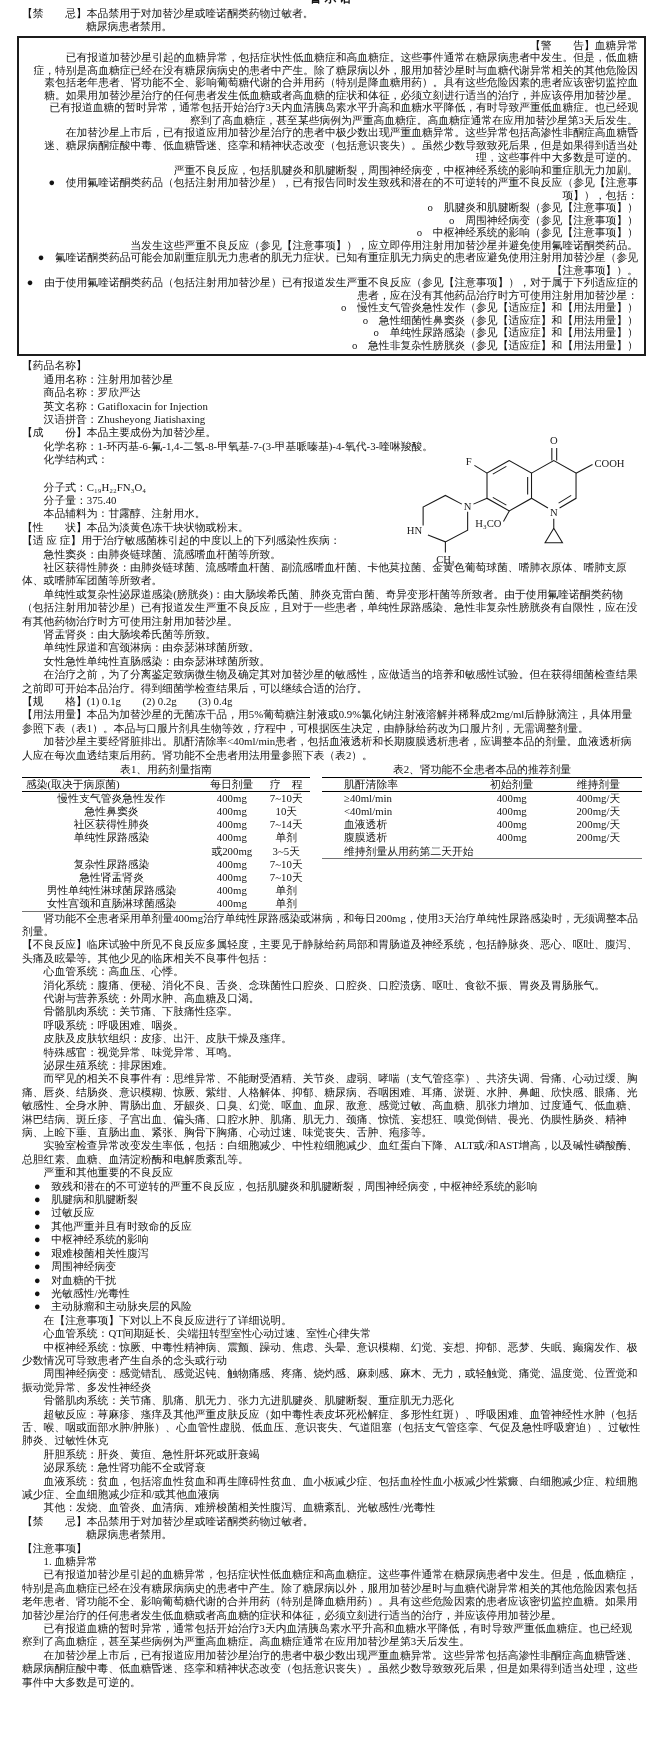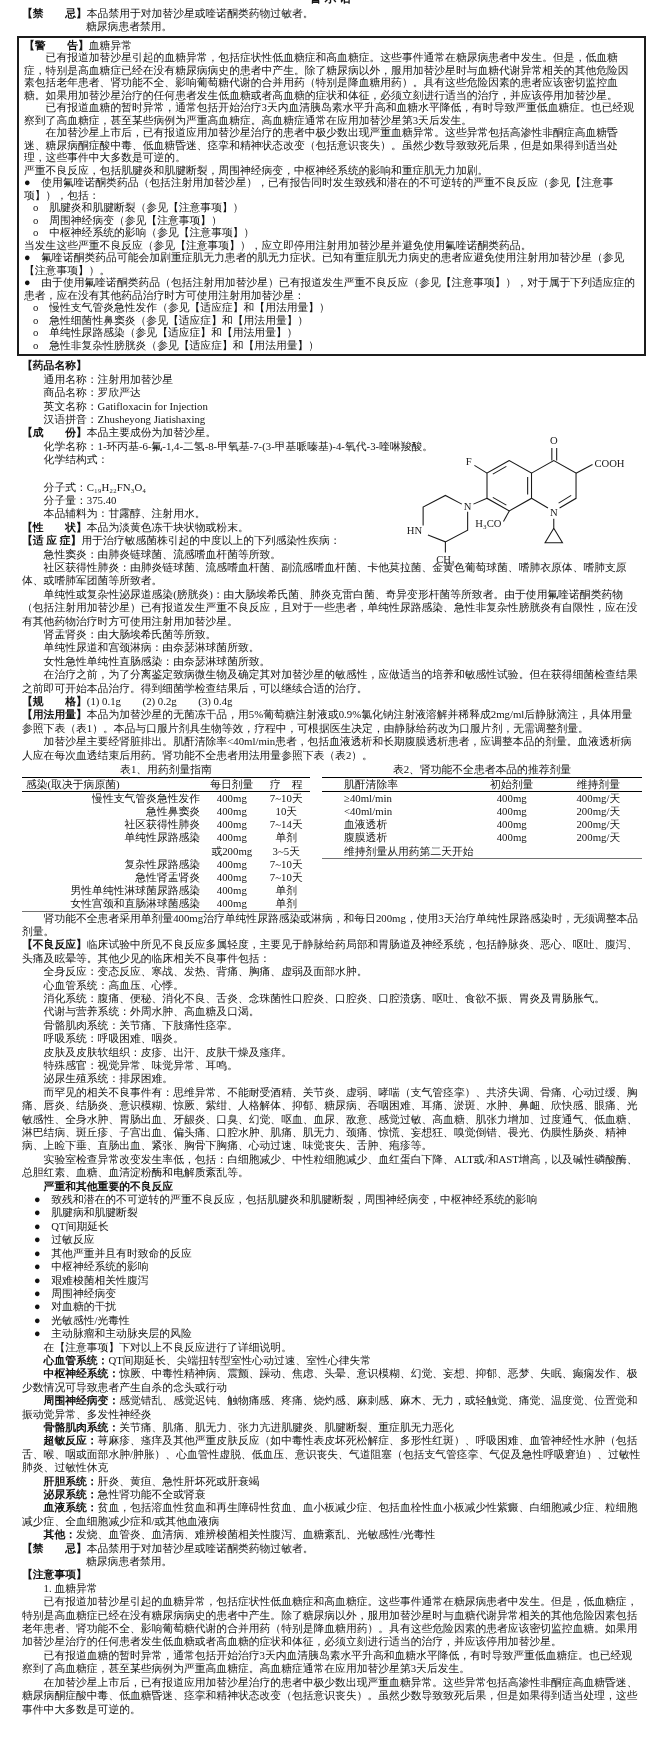--- a/index.html
+++ b/index.html
@@ -3,40 +3,40 @@
 <meta charset="utf-8">
 <style>
   html,body{margin:0;padding:0;background:#fff;}
   body{width:660px;color:#141414;font-family:"Liberation Serif","DejaVu Serif",serif;
        font-size:10.8px;line-height:13.4px;}
   .page{width:660px;min-height:1752px;box-sizing:border-box;padding:0 18px 4px 22px;
         background:#fff;position:relative;}
   .banner-clip{height:7px;overflow:hidden;text-align:center;}
   .banner{margin-top:-8px;font-weight:bold;font-size:12px;letter-spacing:3px;}
   p{margin:0;}
-  .lbl{font-weight:bold;}
+  .lbl{font-weight:normal;}
   .para{text-indent:2em;}
   .ind64{padding-left:64px;}
   .warnbox{border:2px solid #1c1c1c;margin:2px -4px 3px -5px;padding:1px 6px 3px 5px;
-           line-height:12.5px;}
+           line-height:12.5px;text-align:right;}
   .warnbox .s-para{text-indent:2em;}
   .warnbox .s-circ{padding-left:9px;}
   .sec-chem{position:relative;}
   .chem{position:absolute;right:2px;top:-8px;width:276px;height:150px;}
   .gap{height:14px;}
   .tables{display:flex;align-items:flex-start;margin-top:1px;}
   .tcol1{width:288px;}
   .tcol2{flex:1;padding-left:12px;}
   .ttitle{text-align:center;}
   table{width:100%;border-collapse:collapse;border-top:1px solid #000;
         border-bottom:1px solid #737373;line-height:13.2px;font-size:10.8px;}
   th{font-weight:normal;border-bottom:1px solid #000;padding:0 1px;text-align:center;}
   td{padding:0 1px;}
   .t1 th:first-child{text-align:left;padding-left:4px;}
-  .t1 td.c1{text-align:right;}
+  .t1 td.c1{text-align:center;}
   .t2 th:first-child{text-align:left;padding-left:22px;}
   .t2 td.c1{text-align:left;padding-left:22px;}
   .cm{text-align:center;}
   .t2 .noterow td{padding-left:22px;}
   .sb{padding-left:12px;}
   .sysline{text-indent:2em;}
 </style>
 </head>
 <body>
 
@@ -288,21 +288,20 @@
         </tbody>
       </table>
     </div>
   </div>
 
   <p class="para">肾功能不全患者采用单剂量400mg治疗单纯性尿路感染或淋病，和每日200mg，使用3天治疗单纯性尿路感染时，无须调整本品剂量。</p>
 
   <p><span class="lbl">【不良反应】</span><span>临床试验中所见不良反应多属轻度，主要见于静脉给药局部和胃肠道及神经系统，包括静脉炎、恶心、呕吐、腹泻、头痛及眩晕等。其他少见的临床相关不良事件包括：</span></p>
   <div>
 
-      <p class="para">全身反应：变态反应、寒战、发热、背痛、胸痛、虚弱及面部水肿。</p>
 
       <p class="para">心血管系统：高血压、心悸。</p>
 
       <p class="para">消化系统：腹痛、便秘、消化不良、舌炎、念珠菌性口腔炎、口腔炎、口腔溃疡、呕吐、食欲不振、胃炎及胃肠胀气。</p>
 
       <p class="para">代谢与营养系统：外周水肿、高血糖及口渴。</p>
 
       <p class="para">骨骼肌肉系统：关节痛、下肢痛性痉挛。</p>
 
       <p class="para">呼吸系统：呼吸困难、咽炎。</p>
@@ -317,21 +316,20 @@
   <p class="para">而罕见的相关不良事件有：思维异常、不能耐受酒精、关节炎、虚弱、哮喘（支气管痉挛）、共济失调、骨痛、心动过缓、胸痛、唇炎、结肠炎、意识模糊、惊厥、紫绀、人格解体、抑郁、糖尿病、吞咽困难、耳痛、淤斑、水肿、鼻衄、欣快感、眼痛、光敏感性、全身水肿、胃肠出血、牙龈炎、口臭、幻觉、呕血、血尿、敌意、感觉过敏、高血糖、肌张力增加、过度通气、低血糖、淋巴结病、斑丘疹、子宫出血、偏头痛、口腔水肿、肌痛、肌无力、颈痛、惊慌、妄想狂、嗅觉倒错、畏光、伪膜性肠炎、精神病、上睑下垂、直肠出血、紧张、胸骨下胸痛、心动过速、味觉丧失、舌肿、疱疹等。</p>
   <p class="para">实验室检查异常改变发生率低，包括：白细胞减少、中性粒细胞减少、血红蛋白下降、ALT或/和AST增高，以及碱性磷酸酶、总胆红素、血糖、血清淀粉酶和电解质紊乱等。</p>
 
   <p class="para lbl">严重和其他重要的不良反应</p>
   <div>
 
       <p class="sb">●　致残和潜在的不可逆转的严重不良反应，包括肌腱炎和肌腱断裂，周围神经病变，中枢神经系统的影响</p>
 
       <p class="sb">●　肌腱病和肌腱断裂</p>
 
-      <p class="sb">●　QT间期延长</p>
 
       <p class="sb">●　过敏反应</p>
 
       <p class="sb">●　其他严重并且有时致命的反应</p>
 
       <p class="sb">●　中枢神经系统的影响</p>
 
       <p class="sb">●　艰难梭菌相关性腹泻</p>
 
       <p class="sb">●　周围神经病变</p>

